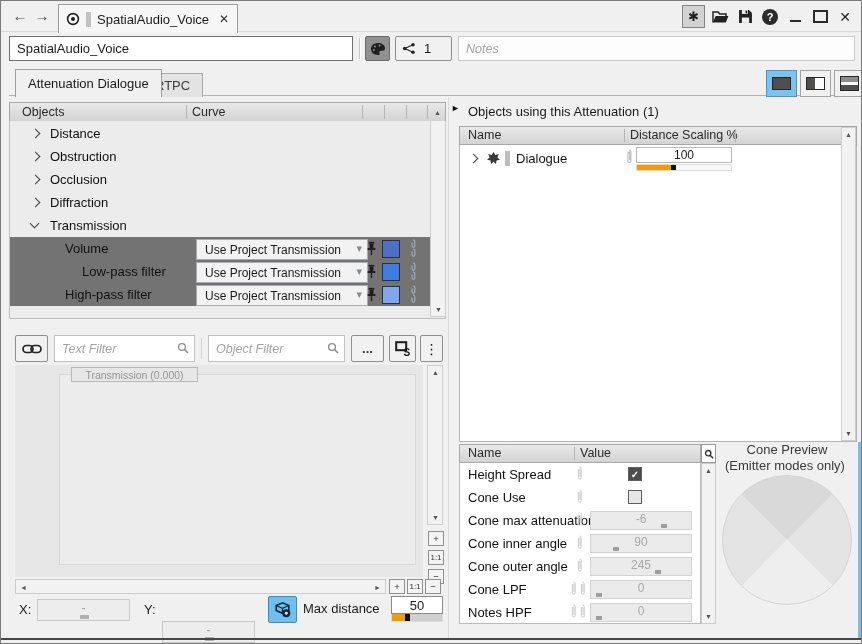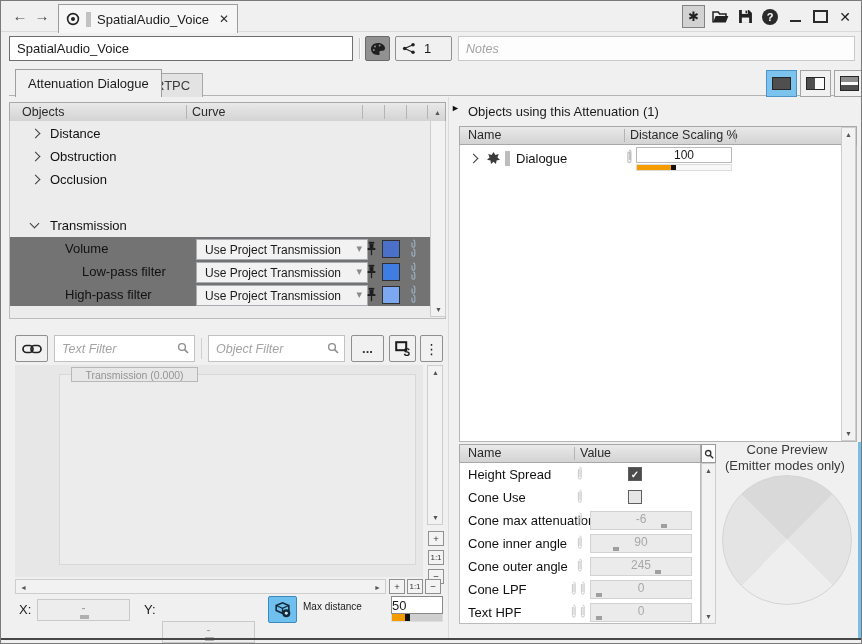--- a/index.html
+++ b/index.html
@@ -174,20 +174,24 @@
       <span class="abs rowlabel" style="left:40px;top:4px;">Distance</span>
     </div>
     <div class="prow" style="top:24px;">
       <span class="chev abs" style="left:22px;top:8px;"></span>
       <span class="abs rowlabel" style="left:40px;top:4px;">Obstruction</span>
     </div>
     <div class="prow" style="top:47px;">
       <span class="chev abs" style="left:22px;top:8px;"></span>
       <span class="abs rowlabel" style="left:40px;top:4px;">Occlusion</span>
     </div>
+    <div class="prow" style="top:70px;">
+      <span class="chev abs" style="left:22px;top:8px;"></span>
+      <span class="abs rowlabel" style="left:40px;top:4px;">Diffraction</span>
+    </div>
     <div class="prow" style="top:93px;">
       <span class="chev down abs" style="left:21px;top:6px;"></span>
       <span class="abs rowlabel" style="left:40px;top:4px;">Transmission</span>
     </div>
 
     <div class="prow sel" style="top:116px;">
       <span class="abs rowlabel" style="left:55px;top:4px;">Volume</span>
       <div class="ddown">
         <span>Use Project Transmission</span>
         <span class="ddcaret">▾</span>
@@ -317,23 +321,23 @@
     <span class="vhandle" style="left:46%;width:9px;background:#b0b0b0;"></span>
   </div>
   <div class="abs ctr" style="left:267px;top:595px;width:29px;height:27px;background:#6fc0ee;border:1px solid #3b89bd;border-radius:2px;">
     <svg width="19" height="17" viewBox="0 0 18 16">
         <path d="M3 4.2 L9 1.6 L15 4.2 L15 9 L9 11.6 L3 9 z" fill="none" stroke="#13293a" stroke-width="1.5"></path>
         <path d="M3 4.2 L9 6.8 L15 4.2 M9 6.8 V11.6" stroke="#13293a" stroke-width="1.2" fill="none"></path>
         <circle cx="12.6" cy="11.6" r="3.8" fill="#13293a"></circle>
         <circle cx="12.6" cy="11.6" r="1.4" fill="#cdeafb"></circle>
       </svg>
   </div>
-  <span class="abs" style="left:302px;top:600px;font-size:10px;">Max distance</span>
+  <span class="abs" style="left:302px;top:600px;font-size:13px;">Max distance</span>
   <div class="abs" style="left:390px;top:595px;width:52px;height:26px;">
-    <div style="height:18px;background:#fff;border:1px solid #8a8a8a;text-align:left;line-height:18px;box-sizing:border-box;">50</div>
+    <div style="height:18px;background:#fff;border:1px solid #8a8a8a;text-align:center;line-height:18px;box-sizing:border-box;">50</div>
     <div class="slider" style="height:7px;border-top:none;background:#cfcfcf;">
       <span class="sfill" style="width: 28%;"></span>
       <span class="shandle" style="left: 26%;"></span>
     </div>
   </div>
 
   <div class="abs" style="left:447px;top:96px;width:1px;height:541px;background:#dcdcdc;"></div>
   <span class="abs" style="left:450px;top:102px;font-size:9px;color:#111;">►</span>
   <span class="abs" style="left:467px;top:103px;">Objects using this Attenuation (1)</span>
 
@@ -436,21 +440,21 @@
           </svg></span>
       <span class="abs" style="left:119px;top:2px;"><svg width="7" height="19" viewBox="0 0 7 19">
             <path d="M3.5 2 a1.7 1.7 0 0 1 1.7 1.7 v9 a1.4 1.4 0 0 1 -2.8 0 V5 a0.8 0.8 0 0 1 1.6 0 v7" fill="none" stroke="#c9c9c9" stroke-width="1"></path>
           </svg></span>
       <div class="valfield abs" style="left:130px;top:2px;width:102px;height:19px;line-height:15px;">
         <span>0</span>
         <span class="vhandle" style="left: 5%;"></span>
       </div>
     </div>
     <div class="abs" style="left:0;top:138px;width:240px;height:22px;">
-      <span class="abs rowlabel" style="left:8px;top:4px;">Text HPF</span>
+      <span class="abs rowlabel" style="left:8px;top:4px;">Notes HPF</span>
       <span class="abs" style="left:110px;top:2px;"><svg width="7" height="19" viewBox="0 0 7 19">
             <path d="M3.5 2 a1.7 1.7 0 0 1 1.7 1.7 v9 a1.4 1.4 0 0 1 -2.8 0 V5 a0.8 0.8 0 0 1 1.6 0 v7" fill="none" stroke="#c9c9c9" stroke-width="1"></path>
           </svg></span>
       <span class="abs" style="left:119px;top:2px;"><svg width="7" height="19" viewBox="0 0 7 19">
             <path d="M3.5 2 a1.7 1.7 0 0 1 1.7 1.7 v9 a1.4 1.4 0 0 1 -2.8 0 V5 a0.8 0.8 0 0 1 1.6 0 v7" fill="none" stroke="#c9c9c9" stroke-width="1"></path>
           </svg></span>
       <div class="valfield abs" style="left:130px;top:2px;width:102px;height:19px;line-height:15px;">
         <span>0</span>
         <span class="vhandle" style="left: 5%;"></span>
       </div>

